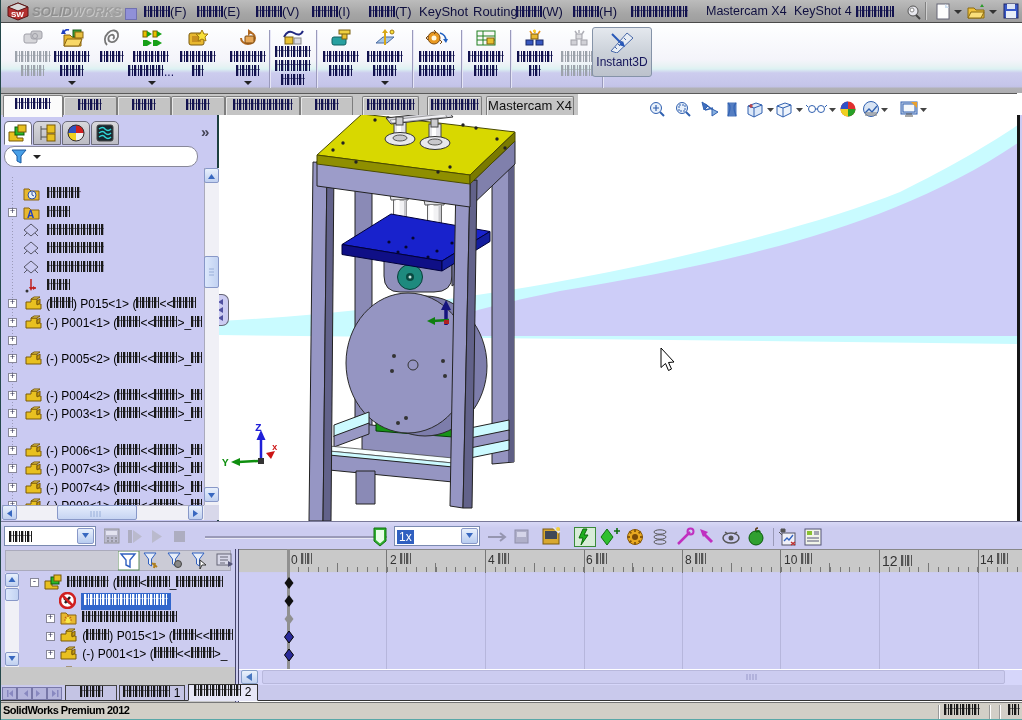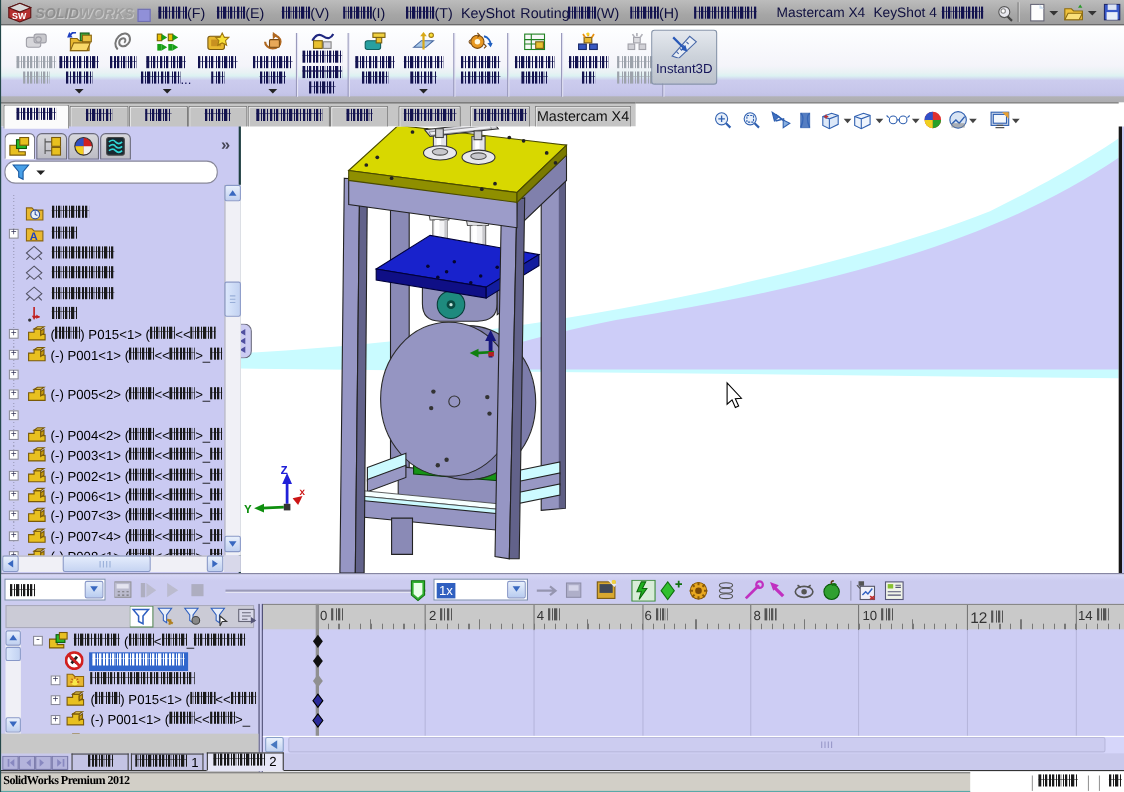--- a/index.html
+++ b/index.html
@@ -31,21 +31,21 @@
 .ptab{position:absolute;top:6px;width:28px;height:24px;background:linear-gradient(#d8d8dc,#bcbcc4);border:1px solid #6c6c7c;border-radius:5px 5px 0 0;}
 .ptab.active{background:#fff;border-bottom:1px solid #fff;}
 .trow{position:absolute;height:18px;font-size:12px;color:#000;white-space:nowrap;line-height:16px;}
 .pbox{position:absolute;width:9px;height:9px;background:#fff;border:1px solid #889;font-size:9px;line-height:7px;text-align:center;color:#335;font-family:"Liberation Mono",monospace;}
 #vp{left:219px;top:115px;width:798px;height:406px;background:#fff;overflow:hidden;}
 #vpborder{left:1017px;top:115px;width:3px;height:406px;background:#161616;}
 #vpedge{left:1020px;top:115px;width:2px;height:406px;background:#cacaf2;}
 #mm{left:0;top:521px;width:1022px;height:179px;background:linear-gradient(#d8d8f6 0,#ccccf0 6px);border-top:1px solid #7a7a9a;font-size:12px;}
 .mrow{position:absolute;height:18px;font-size:12px;color:#000;white-space:nowrap;line-height:16px;}
 .gline{position:absolute;top:51px;width:1px;height:96px;background:#b6b6dc;}
-#status{left:0;top:702px;width:882px;height:18px;background:#d2cfc7;border-top:1px solid #777;border-bottom:1px solid #5aa8a8;font-size:11px;letter-spacing:-0.5px;color:#000;font-family:Liberation Serif, serif;font-weight:bold;}
+#status{left:0;top:702px;width:1022px;height:18px;background:#d2cfc7;border-top:1px solid #777;border-bottom:1px solid #5aa8a8;font-size:11px;letter-spacing:-0.5px;color:#000;font-family:Liberation Sans, sans-serif;font-weight:bold;}
 .sbsep{position:absolute;top:2px;width:1px;height:14px;background:#999;box-shadow:1px 0 0 #fff;}
 </style>
 </head>
 <body>
 
 <div class="abs" style="left:0;top:0;width:1px;height:720px;background:#24484a;z-index:50"></div>
 <div class="abs" id="titlebar">
   <svg class="abs" style="left:7px;top:2px" width="22" height="19">
     <polygon points="11,1 21,5 21,14 11,18 1,14 1,5" fill="#b43030" stroke="#5a1515"></polygon>
     <polygon points="11,1 21,5 11,9 1,5" fill="#d8d8d8" stroke="#5a1515"></polygon>
@@ -544,25 +544,20 @@
         <polygon points="6,3 9,1 15,1 12,3" fill="#f4da60" stroke="#7a5a08"></polygon>
         <polygon points="12,5 15,3 15,7 12,9" fill="#c89c10" stroke="#7a5a08"></polygon>
       </svg><span style="margin-left:4px">(-) P004&lt;2&gt; (<i class="ck" style="width:23px"></i>&lt;&lt;<i class="ck" style="width:23px"></i>&gt;_<i class="ck" style="width:11px"></i></span></div>
   <div class="pbox" style="left:7px;top:294px">+</div>
   <div class="trow" style="left:24px;top:291px"><svg width="17" height="15" style="vertical-align:-3px">
         <polygon points="1,6 6,6 6,3 12,3 12,8 16,8 16,13 1,13" fill="#e8c020" stroke="#7a5a08"></polygon>
         <polygon points="6,3 9,1 15,1 12,3" fill="#f4da60" stroke="#7a5a08"></polygon>
         <polygon points="12,5 15,3 15,7 12,9" fill="#c89c10" stroke="#7a5a08"></polygon>
       </svg><span style="margin-left:4px">(-) P003&lt;1&gt; (<i class="ck" style="width:23px"></i>&lt;&lt;<i class="ck" style="width:23px"></i>&gt;_<i class="ck" style="width:11px"></i></span></div>
   <div class="pbox" style="left:7px;top:313px">+</div>
-  <div class="trow" style="left:24px;top:310px"><svg width="17" height="15" style="vertical-align:-3px">
-        <polygon points="1,6 6,6 6,3 12,3 12,8 16,8 16,13 1,13" fill="#e8c020" stroke="#7a5a08"></polygon>
-        <polygon points="6,3 9,1 15,1 12,3" fill="#f4da60" stroke="#7a5a08"></polygon>
-        <polygon points="12,5 15,3 15,7 12,9" fill="#c89c10" stroke="#7a5a08"></polygon>
-      </svg><span style="margin-left:4px">(-) P002&lt;1&gt; (<i class="ck" style="width:23px"></i>&lt;&lt;<i class="ck" style="width:23px"></i>&gt;_<i class="ck" style="width:11px"></i></span></div>
   <div class="pbox" style="left:7px;top:331px">+</div>
   <div class="trow" style="left:24px;top:328px"><svg width="17" height="15" style="vertical-align:-3px">
         <polygon points="1,6 6,6 6,3 12,3 12,8 16,8 16,13 1,13" fill="#e8c020" stroke="#7a5a08"></polygon>
         <polygon points="6,3 9,1 15,1 12,3" fill="#f4da60" stroke="#7a5a08"></polygon>
         <polygon points="12,5 15,3 15,7 12,9" fill="#c89c10" stroke="#7a5a08"></polygon>
       </svg><span style="margin-left:4px">(-) P006&lt;1&gt; (<i class="ck" style="width:23px"></i>&lt;&lt;<i class="ck" style="width:23px"></i>&gt;_<i class="ck" style="width:11px"></i></span></div>
   <div class="pbox" style="left:7px;top:349px">+</div>
   <div class="trow" style="left:24px;top:346px"><svg width="17" height="15" style="vertical-align:-3px">
         <polygon points="1,6 6,6 6,3 12,3 12,8 16,8 16,13 1,13" fill="#e8c020" stroke="#7a5a08"></polygon>
         <polygon points="6,3 9,1 15,1 12,3" fill="#f4da60" stroke="#7a5a08"></polygon>

